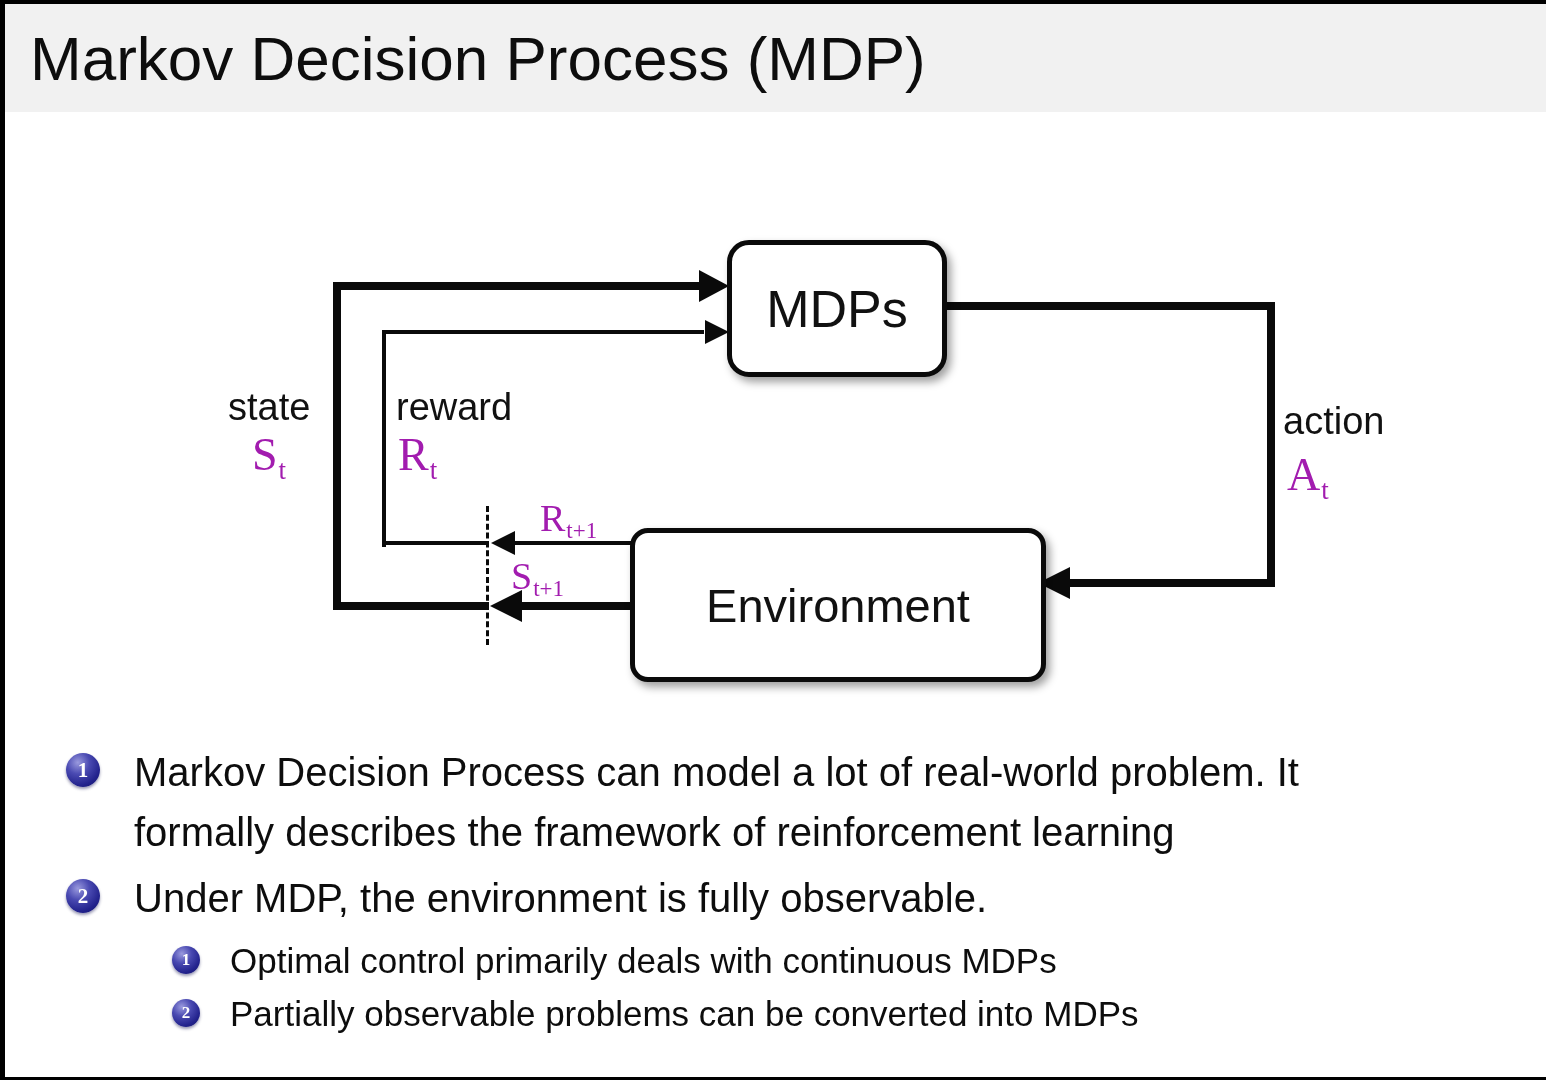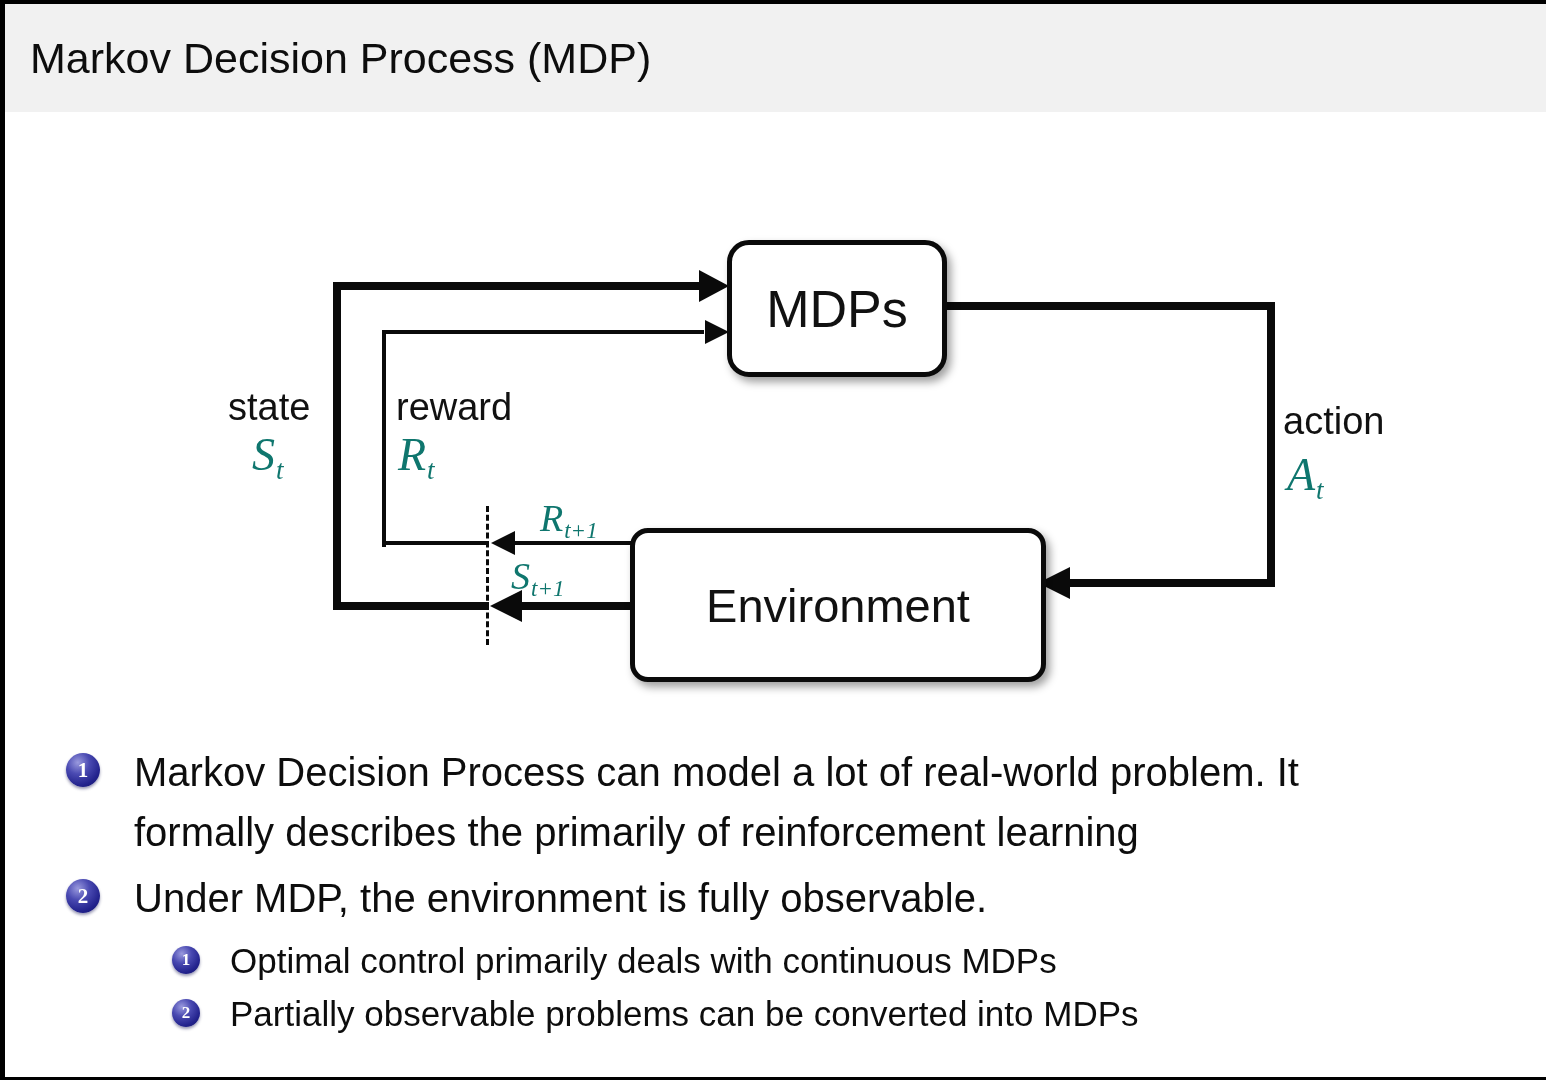--- a/index.html
+++ b/index.html
@@ -12,21 +12,21 @@
   .edge-left{left:0;top:0;width:5px;height:1080px;}
   .edge-top{left:0;top:0;width:1546px;height:4px;}
   .edge-bottom{left:0;bottom:0;width:1546px;height:3px;}
 
   
   .titlebar{
     position:absolute;left:0;top:4px;width:1546px;height:108px;
     background:#f1f1f1;display:flex;align-items:center;z-index:1;
   }
   .titlebar h1{
-    margin:0 0 0 30px;font-size:43px;font-weight:500;color:#0d0d0d;
+    margin:0 0 0 30px;font-size:62px;font-weight:500;color:#0d0d0d;
     font-family:"Liberation Sans",sans-serif;letter-spacing:0px;
   }
 
   
   .diagram{position:absolute;left:0;top:0;width:1546px;height:720px;}
   .ln{position:absolute;background:#0a0a0a;z-index:1;}
   .l-state-top   {left:333px;top:282px;width:368px;height:8px;}
   .l-state-v     {left:333px;top:282px;width:8px;height:328px;}
   .l-state-bl    {left:333px;top:602px;width:156px;height:8px;}
   .l-state-br    {left:522px;top:602px;width:110px;height:8px;}
@@ -63,21 +63,21 @@
   .box-agent .boxlabel{font-size:52px;}
   .box-env{left:630px;top:508px;width:406px;height:144px;border-radius:18px;margin-top:20px;}
   .box-env .boxlabel{font-size:47px;}
   .boxlabel{color:#111;font-family:"Liberation Sans",sans-serif;}
 
   .wlabel{position:absolute;font-size:38px;color:#111;z-index:3;}
   .w-state {left:228px;top:386px;}
   .w-reward{left:396px;top:386px;}
   .w-action{left:1283px;top:400px;}
 
-  .mlabel{position:absolute;z-index:3;color:#0f766e;font-family:"Liberation Serif",serif;font-style:italic;}
+  .mlabel{position:absolute;z-index:3;color:#a21caf;font-family:"Liberation Serif",serif;}
   .mlabel .mbase{font-size:46px;}
   .mlabel .msub{font-size:27px;position:relative;bottom:-9px;margin-left:1px;}
   .mlabel.msmall .mbase{font-size:38px;}
   .mlabel.msmall .msub{font-size:23px;bottom:-7px;}
   .m-state {left:252px;top:428px;}
   .m-reward{left:398px;top:428px;}
   .m-action{left:1287px;top:448px;}
   .m-nreward{left:540px;top:496px;}
   .m-nstate {left:511px;top:554px;}
 
@@ -164,21 +164,21 @@
     </div>
     <div class="mlabel msmall m-nstate">
       <span class="mbase">S</span><span class="msub">t+1</span>
     </div>
   </div>
 
   <div class="brow row-b1">
     <span class="ball ball-main">1</span>
     <div class="btext">
       <div>Markov Decision Process can model a lot of real-world problem. It</div>
-      <div>formally describes the primarily of reinforcement learning</div>
+      <div>formally describes the framework of reinforcement learning</div>
     </div>
   </div>
 
   <div class="brow row-b2">
     <span class="ball ball-main">2</span>
     <div class="btext">
       <div>Under MDP, the environment is fully observable.</div>
     </div>
   </div>
 

